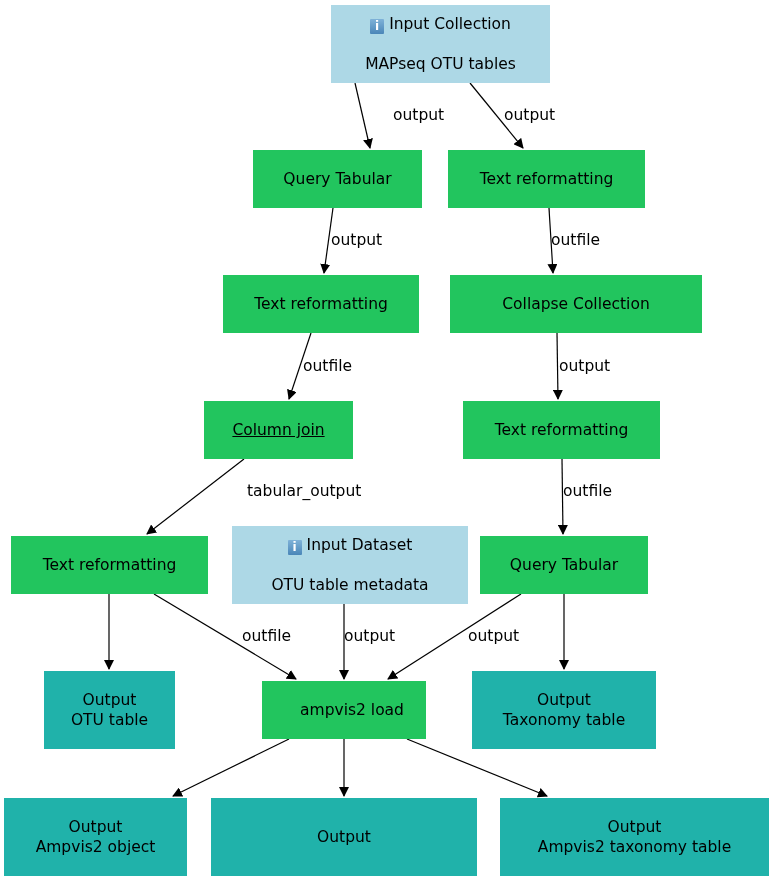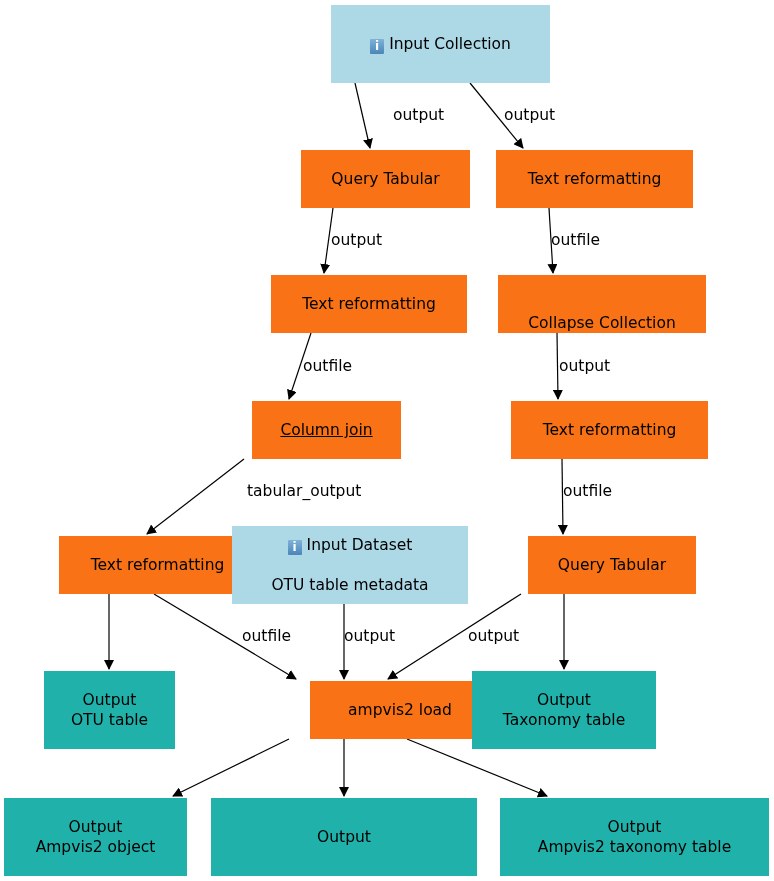--- a/index.html
+++ b/index.html
@@ -3,21 +3,21 @@
   <meta charset="utf-8">
   <style>
     html, body { margin: 0; padding: 0; background: #ffffff; }
     body { width: 774px; height: 881px; position: relative; overflow: hidden;
            font-family: "DejaVu Sans", sans-serif; }
     #canvas { position: absolute; left: 0; top: 0; }
     .node { position: absolute; display: flex; flex-direction: column;
             align-items: center; justify-content: center; text-align: center;
             font-size: 15.5px; line-height: 20px; color: #000; box-sizing: border-box; }
     .node.input { background: #add8e6; gap: 20px; }
-    .node.tool { background: #f97316; margin-left: 48px; }
+    .node.tool { background: #22c55e; }
     .node.output { background: #20b2aa; }
     .info-icon { display: inline-block; width: 14px; height: 15px; margin-right: 5px;
                  background: linear-gradient(#7fb2d8, #4a86b8); color: #fff;
                  font-weight: bold; font-size: 12px; line-height: 15px; text-align: center;
                  vertical-align: -1px; border-radius: 1px; }
     .elabel { position: absolute; font-size: 15.5px; color: #000; white-space: nowrap; line-height: 18px; }
   </style>
 </head>
 <body>
 
@@ -42,35 +42,36 @@
       <line x1="521" y1="594" x2="388" y2="679" stroke="#000000" stroke-width="1.2" marker-end="url(#arrow)"></line>
       <line x1="564" y1="594" x2="564" y2="669" stroke="#000000" stroke-width="1.2" marker-end="url(#arrow)"></line>
       <line x1="289" y1="739" x2="173" y2="796" stroke="#000000" stroke-width="1.2" marker-end="url(#arrow)"></line>
       <line x1="344" y1="739" x2="344" y2="796" stroke="#000000" stroke-width="1.2" marker-end="url(#arrow)"></line>
       <line x1="407" y1="739" x2="547" y2="796" stroke="#000000" stroke-width="1.2" marker-end="url(#arrow)"></line>
     </g>
 </svg>
 
 <div class="node input" style="left:331px;top:5px;width:219px;height:78px;">
   <div><span class="info-icon">i</span><span>Input Collection</span></div>
+  <div>MAPseq OTU tables</div>
 </div>
 
 <div class="node tool" style="left:253px;top:150px;width:169px;height:58px;">
   <div>Query Tabular</div>
 </div>
 
 <div class="node tool" style="left:448px;top:150px;width:197px;height:58px;">
   <div>Text reformatting</div>
 </div>
 
 <div class="node tool" style="left:223px;top:275px;width:196px;height:58px;">
   <div>Text reformatting</div>
 </div>
 
-<div class="node tool" style="left:450px;top:275px;width:208px;height:58px;justify-content:flex-end;">
+<div class="node tool" style="left:450px;top:275px;width:252px;height:58px;">
   <div>Collapse Collection</div>
 </div>
 
 <div class="node tool" style="left:204px;top:401px;width:149px;height:58px;text-decoration:underline;">
   <div>Column join</div>
 </div>
 
 <div class="node tool" style="left:463px;top:401px;width:197px;height:58px;">
   <div>Text reformatting</div>
 </div>

